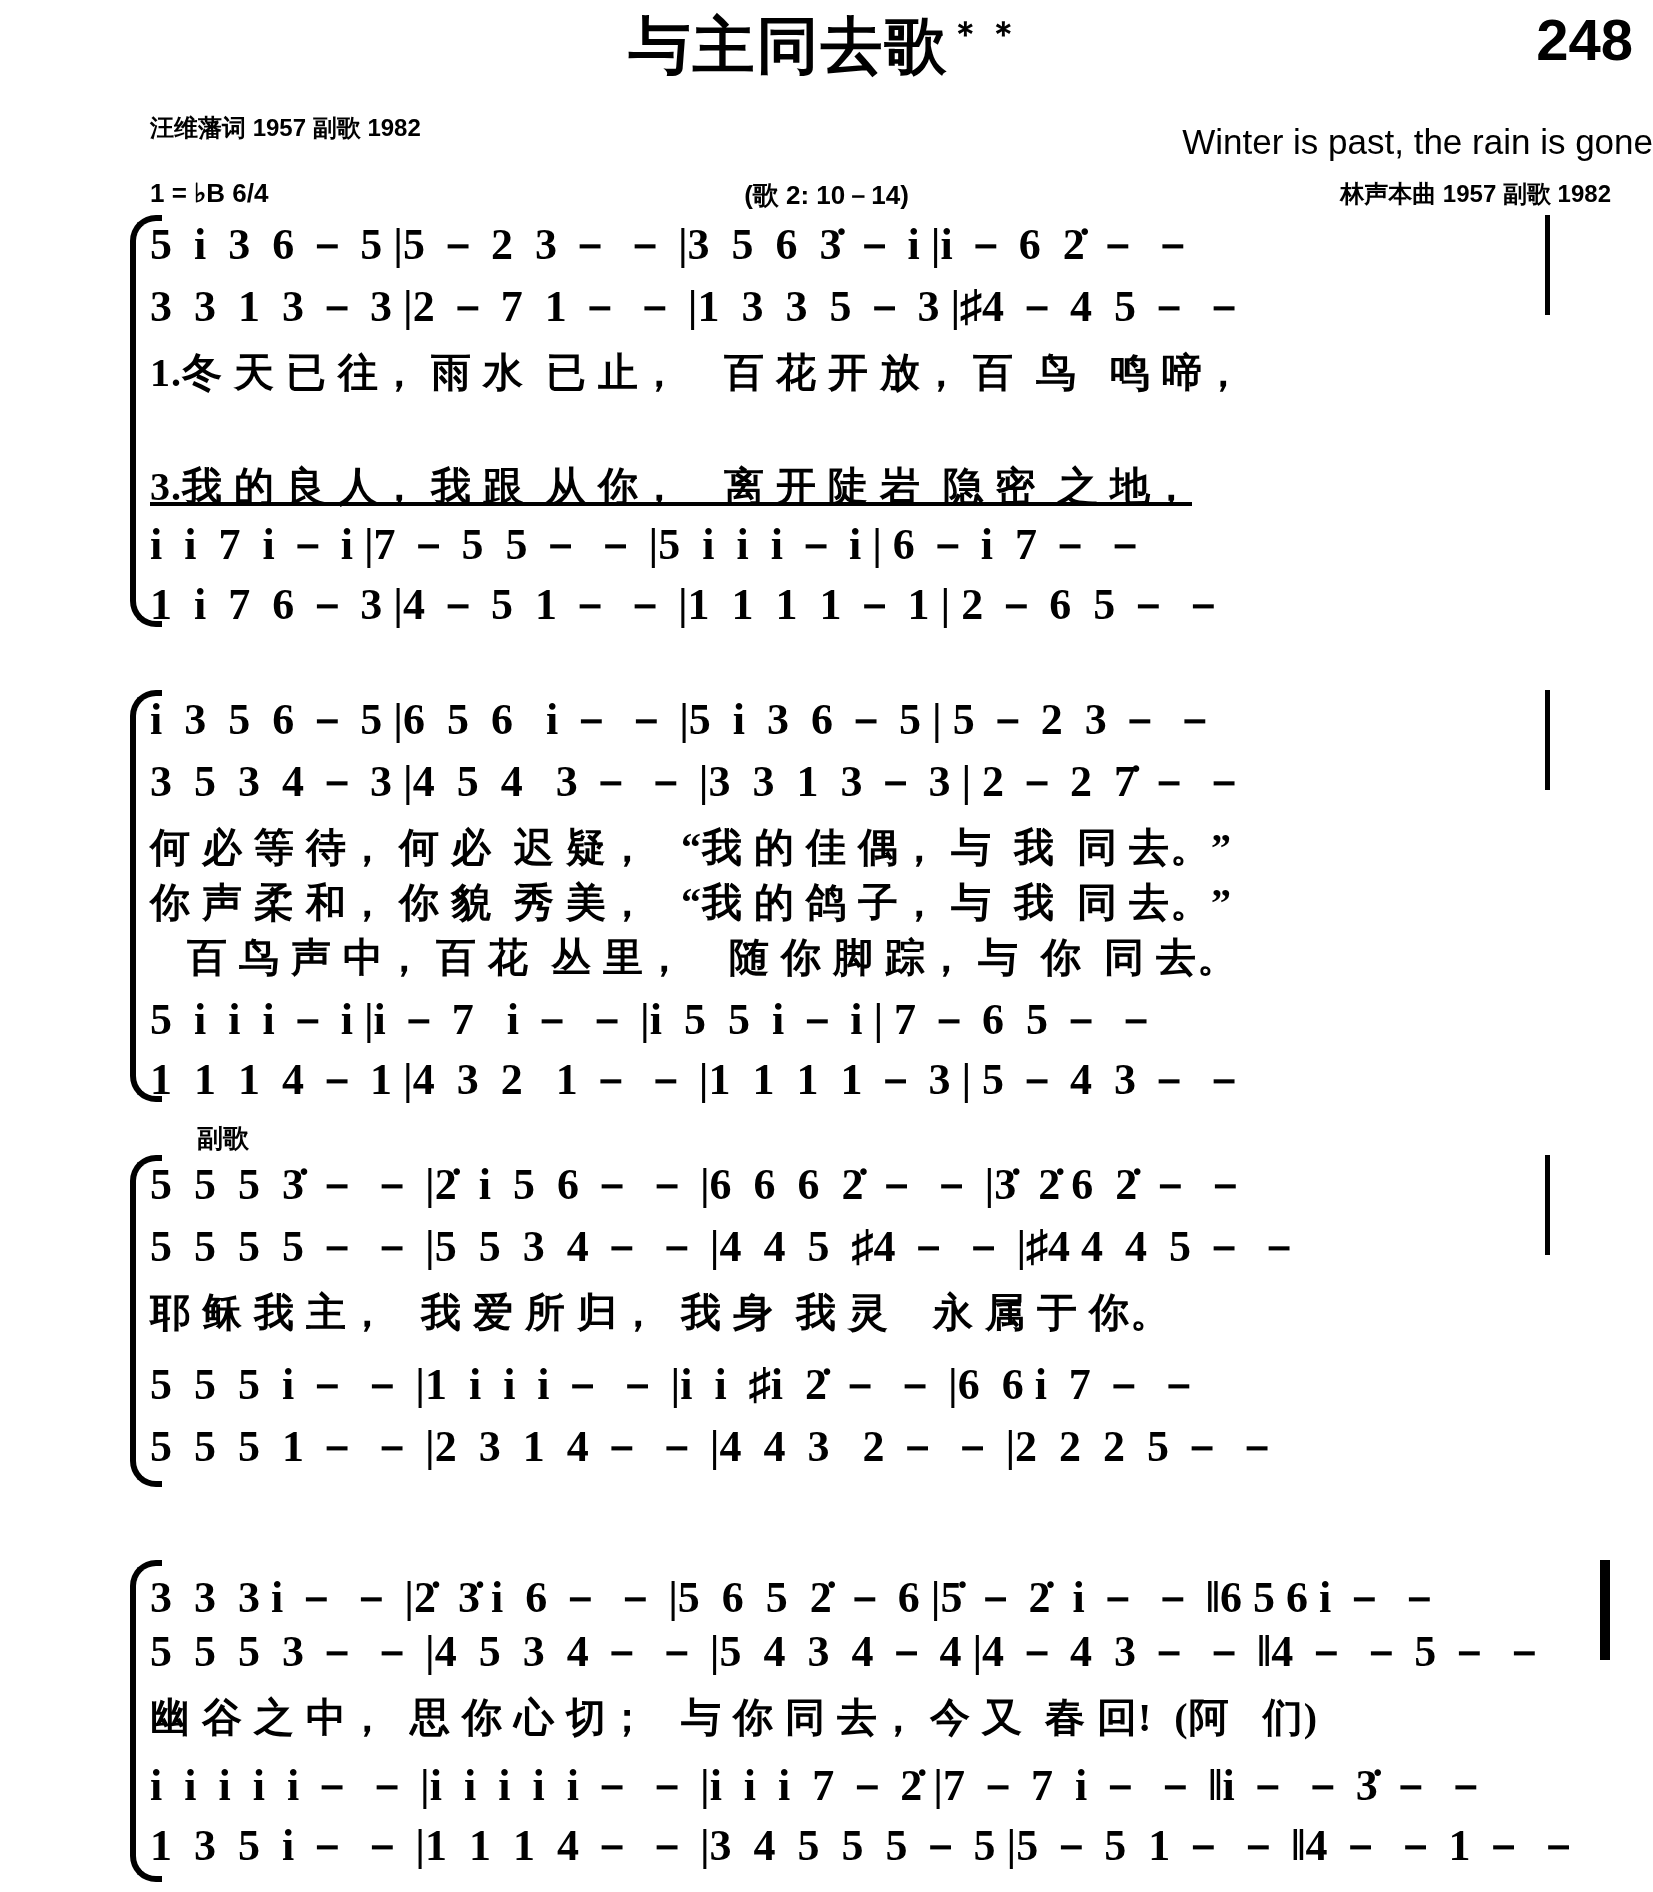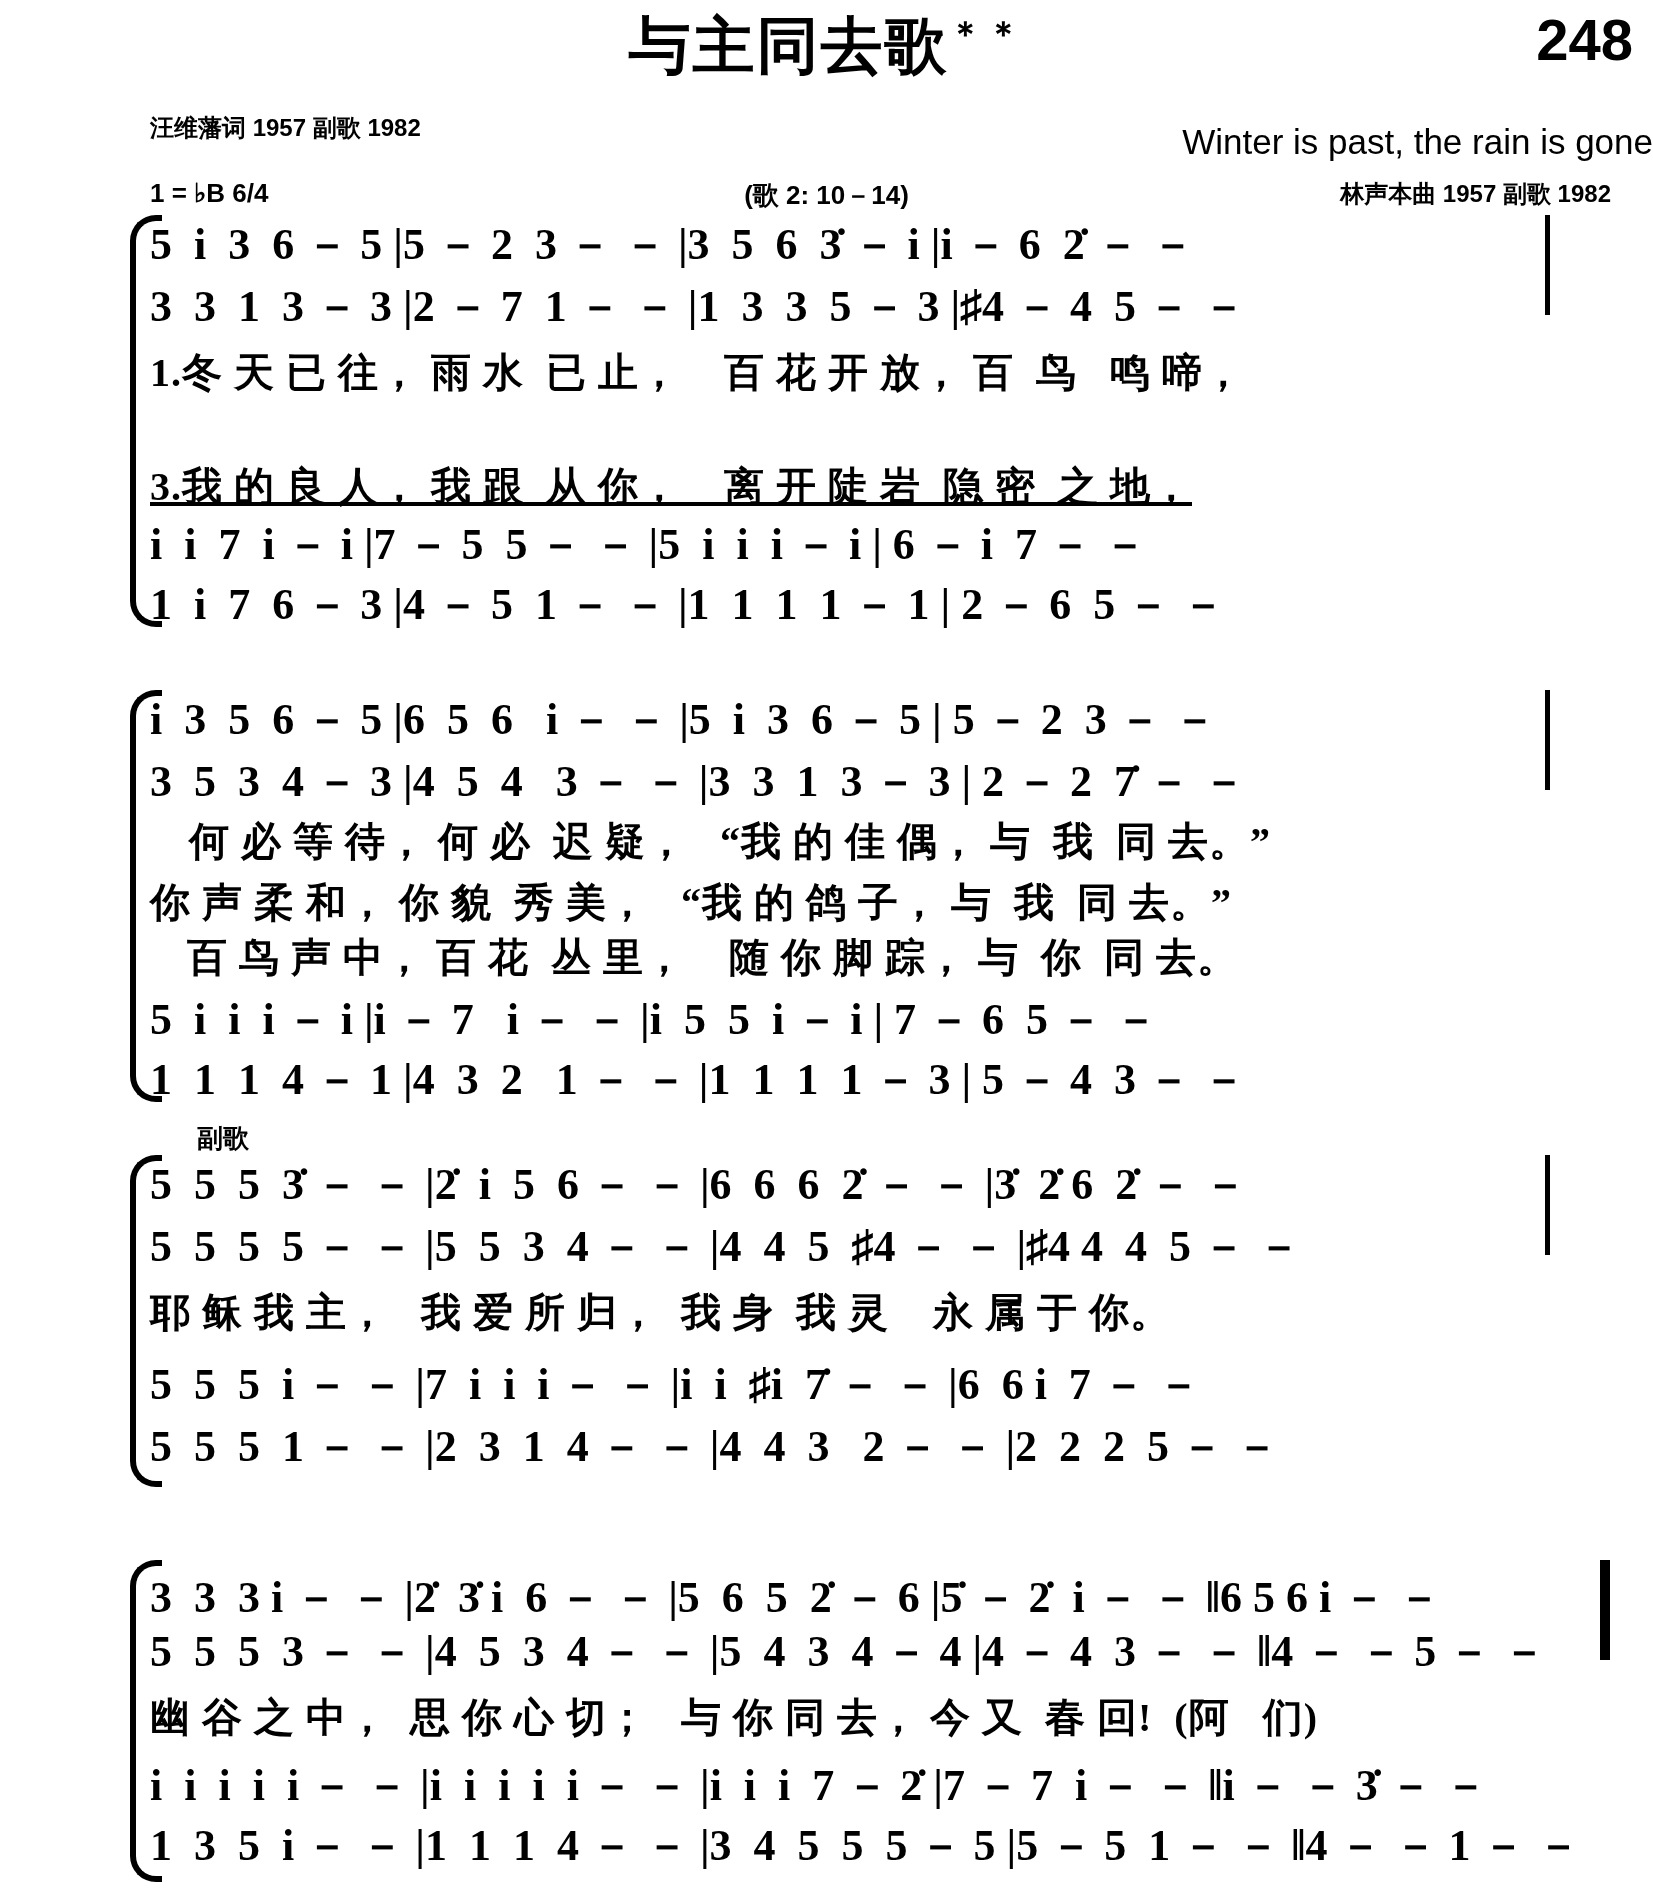--- a/index.html
+++ b/index.html
@@ -107,40 +107,40 @@
 
     <div class="barline" style="left:1545px;top:0px;height:100px;"></div>
   </div>
 
   <div class="system" style="top:690px;height:420px;">
     <div class="brace" style="top:0px;height:400px;"></div>
 
     <div class="row notes" style="top:0px;">i  3  5  6 － 5 |6  5  6   i － － |5  i  3  6 － 5 | 5 － 2  3 － －</div>
     <div class="row notes" style="top:62px;">3  5  3  4 － 3 |4  5  4   3 － － |3  3  1  3 － 3 | 2 － 2  7̇ － －</div>
 
-    <div class="row lyric" style="top:124px;margin-left:39px;">何 必 等 待， 何 必  迟 疑，   “我 的 佳 偶， 与  我  同 去。”</div>
+    <div class="row lyric" style="top:130px;">何 必 等 待， 何 必  迟 疑，   “我 的 佳 偶， 与  我  同 去。”</div>
     <div class="row lyric" style="top:185px;">你 声 柔 和， 你 貌  秀 美，   “我 的 鸽 子， 与  我  同 去。”</div>
     <div class="row lyric" style="top:240px;margin-left:37px;">百 鸟 声 中， 百 花  丛 里，    随 你 脚 踪， 与  你  同 去。</div>
 
     <div class="row notes" style="top:300px;">5  i  i  i － i |i － 7   i － － |i  5  5  i － i | 7 － 6  5 － －</div>
     <div class="row notes" style="top:360px;">1  1  1  4 － 1 |4  3  2   1 － － |1  1  1  1 － 3 | 5 － 4  3 － －</div>
 
     <div class="barline" style="left:1545px;top:0px;height:100px;"></div>
   </div>
 
   <div class="system" style="top:1155px;height:360px;">
     <div class="section-label" style="left:185px;top:-34px;margin-left:12px;">副歌</div>
     <div class="brace" style="top:0px;height:320px;"></div>
 
     <div class="row notes" style="top:0px;">5  5  5  3̇ － － |2̇  i  5  6 － － |6  6  6  2̇ － － |3̇  2̇ 6  2̇ － －</div>
     <div class="row notes" style="top:62px;">5  5  5  5 － － |5  5  3  4 － － |4  4  5  ♯4 － － |♯4 4  4  5 － －</div>
 
     <div class="row lyric" style="top:130px;">耶 稣 我 主，   我 爱 所 归，  我 身  我 灵    永 属 于 你。</div>
 
-    <div class="row notes" style="top:200px;">5  5  5  i － － |7  i  i  i － － |i  i  ♯i  7̇ － － |6  6 i  7 － －</div>
+    <div class="row notes" style="top:200px;">5  5  5  i － － |1  i  i  i － － |i  i  ♯i  2̇ － － |6  6 i  7 － －</div>
     <div class="row notes" style="top:262px;">5  5  5  1 － － |2  3  1  4 － － |4  4  3   2 － － |2  2  2  5 － －</div>
 
     <div class="barline" style="left:1545px;top:0px;height:100px;"></div>
   </div>
 
   <div class="system" style="top:1560px;height:340px;">
     <div class="brace" style="top:0px;height:310px;"></div>
 
     <div class="row notes" style="top:8px;">3  3  3 i － － |2̇  3̇ i  6 － － |5  6  5  2̇ － 6 |5̇ － 2̇  i － － ‖6 5 6 i － －</div>
     <div class="row notes" style="top:62px;">5  5  5  3 － － |4  5  3  4 － － |5  4  3  4 － 4 |4 － 4  3 － － ‖4 － － 5 － －</div>

